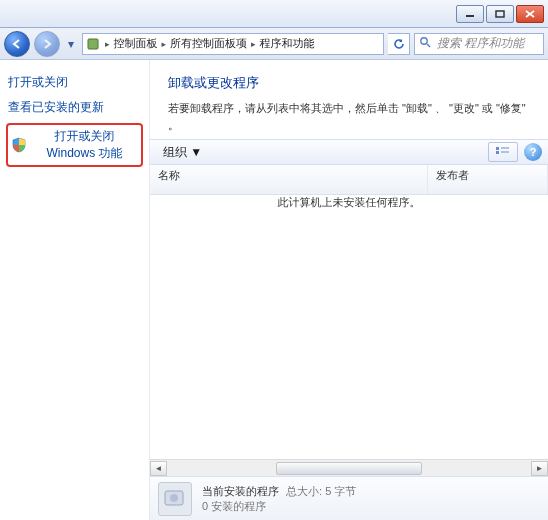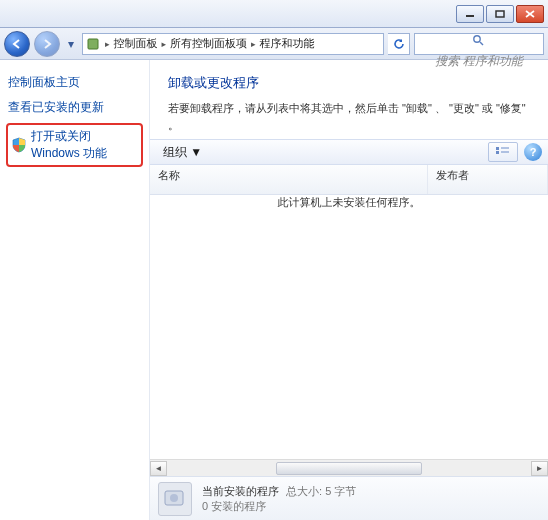--- a/index.html
+++ b/index.html
@@ -14,28 +14,28 @@
 
 .navbar { height: 32px; background: linear-gradient(#eef2fa,#dde5f3); border-bottom: 1px solid #b9c6de; display: flex; align-items: center; padding: 0 4px; gap: 4px; }
 .navbtn { width: 26px; height: 26px; border-radius: 50%; border: 1px solid #3b5d9c; background: radial-gradient(circle at 35% 30%, #7fb4ff 0%, #2a66c8 60%, #1b4a9c 100%); display: flex; align-items: center; justify-content: center; color:#fff; }
 .navbtn.fwd { opacity: .5; }
 .dropdown-arrow { width: 14px; height: 20px; display: flex; align-items: center; justify-content: center; color:#3a5c9a; }
 .addressbar { flex: 1; height: 22px; border: 1px solid #9db2d6; background: #fff; display: flex; align-items: center; font-size: 11px; color:#222; }
 .addr-icon { width: 20px; display:flex; align-items:center; justify-content:center; color:#5e8d46; }
 .crumb { padding: 0 2px; }
 .crumb-arrow { color:#555; padding: 0 2px; font-size:9px; }
 .refresh { width: 22px; height: 22px; border:1px solid #9db2d6; border-left:none; background:#fff; display:flex; align-items:center; justify-content:center; color:#2a66c8; }
-.searchbox { width: 130px; height: 22px; border:1px solid #9db2d6; background:#fff; display:flex; align-items:center; padding:0 4px; color:#888; font-style:italic; gap:4px;flex-direction:column; }
+.searchbox { width: 130px; height: 22px; border:1px solid #9db2d6; background:#fff; display:flex; align-items:center; padding:0 4px; color:#888; font-style:italic; gap:4px; }
 .searchbox .sicon { width:14px; color:#5a7fbf; font-style:normal; }
 
 
 .content { display:flex; height: calc(100% - 60px); }
 .sidebar { width: 150px; border-right: 1px solid #e4e9f2; padding: 10px 6px; background:#fff; }
 .sb-link { display:block; color:#0646a3; padding:4px 2px; font-size:12px; text-decoration:none; }
-.highlight-box { border:2px solid #e2332c; border-radius:4px; padding:3px 3px; margin-top:3px; display:flex; align-items:center; gap:4px; }
+.highlight-box { border:2px solid #e2332c; border-radius:4px; padding:3px 3px; margin-top:3px; display:flex; align-items:center; gap:4px;text-align:center; }
 .shield-icon { width:16px; height:16px; flex:none; }
 
 .main { flex:1; display:flex; flex-direction:column; }
 .main-pad { padding: 14px 16px 6px 18px; }
 .head1 { color:#003399; font-size:13px; margin-bottom:8px; }
 .desc { font-size:11px; color:#333; line-height:1.5; }
 
 
 .toolbar { height:26px; background:linear-gradient(#fcfdff,#e9eef8); border-top:1px solid #d5def0; border-bottom:1px solid #d5def0; display:flex; align-items:center; padding:0 6px; justify-content:space-between; }
 .org-btn { display:flex; align-items:center; gap:4px; color:#1a1a1a; font-size:12px; padding:2px 6px; border:1px solid transparent; border-radius:2px; }
@@ -124,21 +124,21 @@
           <circle cx="5" cy="5" r="3.2" fill="none" stroke="#5a7fbf" stroke-width="1.4"></circle>
           <line x1="8" y1="8" x2="11" y2="11" stroke="#5a7fbf" stroke-width="1.4"></line>
         </svg>
     </span>
     <span>搜索 程序和功能</span>
   </div>
 </div>
 
 <div class="content">
   <div class="sidebar">
-    <a class="sb-link">控制面板主页</a>
+    <a class="sb-link">打开或关闭</a>
     <a class="sb-link">查看已安装的更新</a>
     <div class="highlight-box">
       <span class="shield-icon">
         <svg width="16" height="16" viewBox="0 0 16 16">
           <path d="M8 1 L14 3 V8 C14 12 11 14.5 8 15 C5 14.5 2 12 2 8 V3 Z" fill="#3fa0e8" stroke="#1f6bb0" stroke-width="0.6"></path>
           <path d="M8 1 L14 3 V8 H8 Z" fill="#ffd24a"></path>
           <path d="M8 8 H2 V8 C2 12 5 14.5 8 15 Z" fill="#e85c3f"></path>
           <path d="M8 8 H14 V8 C14 12 11 14.5 8 15 Z" fill="#5fbf5f"></path>
         </svg>
       </span>

